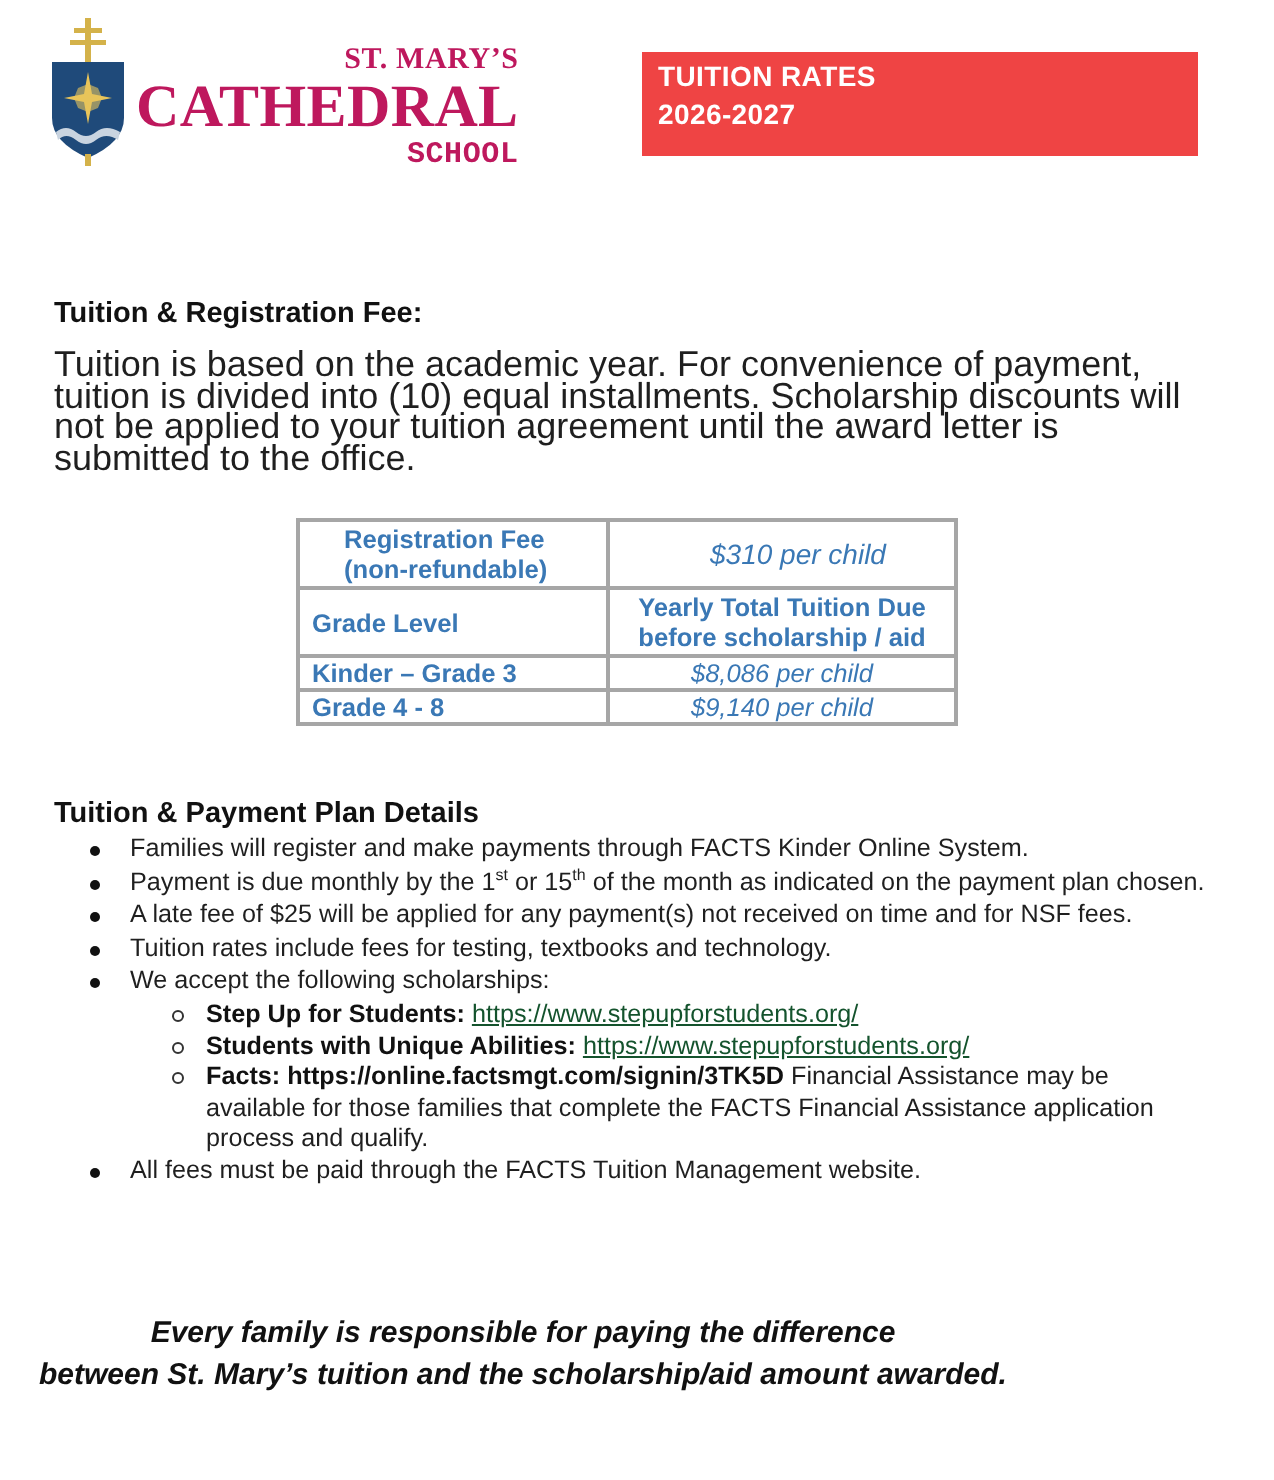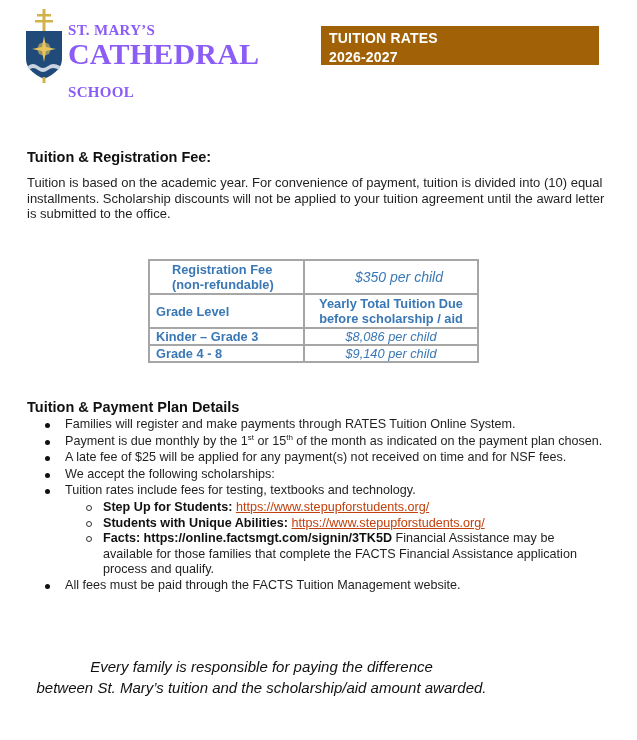--- a/index.html
+++ b/index.html
@@ -3,33 +3,33 @@
 <meta charset="utf-8">
 <style>
   html, body { margin:0; padding:0; background:#ffffff; }
   body { width:637px; height:740px; position:relative; overflow:hidden;
          font-family:"Liberation Sans", "DejaVu Sans", sans-serif; color:#1a1a1a; }
 
   
   .logo { position:absolute; left:24px; top:9px; width:200px; height:74px; }
   .logo-crest { position:absolute; left:0; top:0; width:40px; height:74px; }
   .logo-text { position:absolute; left:44px; top:14px; font-family:"Liberation Serif","DejaVu Serif",serif;
-               color:#8b5cf6; font-weight:bold; line-height:1; }
+               color:#be185d; font-weight:bold; line-height:1;text-align:right; }
   .logo-line1 { font-size:15px; letter-spacing:0.3px; }
   .logo-line2 { font-size:30px; letter-spacing:0.2px; margin-top:1px; }
-  .logo-line3 { font-size:15px; letter-spacing:0.3px; margin-top:16px; }
+  .logo-line3 { font-size:15px; letter-spacing:0.3px; margin-top:1px;font-family:Liberation Mono, monospace; }
 
-  .title-banner { position:absolute; left:321px; top:26px; width:278px; height:39px; background:#a16207;
+  .title-banner { position:absolute; left:321px; top:26px; width:278px; height:52px; background:#ef4444;
                   color:#ffffff; font-weight:bold; font-size:14px; line-height:19px;
                   padding:3px 0 0 8px; box-sizing:border-box; letter-spacing:0.2px; }
 
   
   .h2 { position:absolute; left:27px; font-size:14.5px; font-weight:bold; color:#111; }
   .h2-1 { top:149px; }
-  .para { position:absolute; left:27px; top:175px; width:580px; font-size:13px; line-height:15.5px; color:#1f1f1f; }
+  .para { position:absolute; left:27px; top:175px; width:580px; font-size:18px; line-height:15.5px; color:#1f1f1f; }
 
   
   .fee-table { position:absolute; left:148px; top:259px; width:331px; border-collapse:collapse;
                border:2px solid #a6a6a6; font-size:12.8px; color:#3a78b5; }
   .fee-table td { border:2px solid #a6a6a6; padding:0 6px; line-height:15px; vertical-align:middle; }
   .fee-table td.c1 { width:125px; font-weight:bold; text-align:left; }
   .fee-table td.c2 { text-align:center; }
   .fee-table td.italic { font-style:italic; font-weight:normal; }
   .fee-table td.bold { font-weight:bold; }
   .row-reg td { height:32px;padding-left:22px; }
@@ -37,25 +37,25 @@
   .row-data td { height:14px; }
 
   
   .h2-2 { top:399px; }
   .list { position:absolute; left:27px; top:417px; width:590px; font-size:12.6px; line-height:15.6px; color:#1f1f1f; }
   .li { position:relative; padding-left:38px; margin-bottom:1px; }
   .li .bullet { position:absolute; left:18px; top:6px; width:5px; height:5px; border-radius:50%; background:#111; }
   .sub { position:relative; padding-left:76px; }
   .sub .obullet { position:absolute; left:59px; top:5px; width:4px; height:4px; border:1px solid #333; border-radius:50%; }
   .b { font-weight:bold; color:#111; }
-  .link { color:#c2410c; text-decoration:underline; }
+  .link { color:#14532d; text-decoration:underline; }
   sup { font-size:8px; line-height:0; }
 
   .closing { position:absolute; left:0; top:656px; width:523px; text-align:center; font-style:italic;
-             font-weight:normal; font-size:15px; line-height:21px; color:#111; }
+             font-weight:bold; font-size:15px; line-height:21px; color:#111; }
 </style>
 </head>
 <body>
 
 <div class="logo">
   <svg class="logo-crest" viewBox="0 0 40 74">
 
     <rect x="18.5" y="0" width="3" height="22" fill="#d4b24a"></rect>
     <rect x="13" y="5" width="14" height="2.5" fill="#d4b24a"></rect>
     <rect x="11" y="11" width="18" height="2.5" fill="#d4b24a"></rect>
@@ -80,58 +80,58 @@
   <div>2026-2027</div>
 </div>
 
 <div class="h2 h2-1">Tuition &amp; Registration Fee:</div>
 <div class="para">Tuition is based on the academic year. For convenience of payment, tuition is divided into (10) equal installments. Scholarship discounts will not be applied to your tuition agreement until the award letter is submitted to the office.</div>
 
 <table class="fee-table">
   <tbody>
       <tr class="row-reg">
     <td class="c1">Registration Fee (non-refundable)</td>
-    <td class="c2 italic" style="font-size:14px;">$350 per child</td>
+    <td class="c2 italic" style="font-size:14px;">$310 per child</td>
   </tr>
   <tr class="row-head">
     <td class="c1">Grade Level</td>
     <td class="c2 bold">Yearly Total Tuition Due before scholarship / aid</td>
   </tr>
   <tr class="row-data">
     <td class="c1">Kinder – Grade 3</td>
     <td class="c2 italic">$8,086 per child</td>
   </tr>
   <tr class="row-data">
     <td class="c1">Grade 4 - 8</td>
     <td class="c2 italic">$9,140 per child</td>
   </tr>
 </tbody>
   </table>
 
 <div class="h2 h2-2">Tuition &amp; Payment Plan Details</div>
 <div class="list">
   <div class="li">
     <span class="bullet"></span>
-    <span>Families will register and make payments through RATES Tuition Online System.</span>
+    <span>Families will register and make payments through FACTS Kinder Online System.</span>
   </div>
   <div class="li">
     <span class="bullet"></span>
     <span>Payment is due monthly by the 1</span><sup>st</sup><span> or 15</span><sup>th</sup><span> of the month as indicated on the payment plan chosen.</span>
   </div>
   <div class="li">
     <span class="bullet"></span>
     <span>A late fee of $25 will be applied for any payment(s) not received on time and for NSF fees.</span>
   </div>
   <div class="li">
     <span class="bullet"></span>
-    <span>We accept the following scholarships:</span>
+    <span>Tuition rates include fees for testing, textbooks and technology.</span>
   </div>
   <div class="li">
     <span class="bullet"></span>
-    <span>Tuition rates include fees for testing, textbooks and technology.</span>
+    <span>We accept the following scholarships:</span>
   </div>
   <div class="sub">
     <span class="obullet"></span>
     <span class="b">Step Up for Students:</span>
     <a class="link">https://www.stepupforstudents.org/</a>
   </div>
   <div class="sub">
     <span class="obullet"></span>
     <span class="b">Students with Unique Abilities:</span>
     <a class="link">https://www.stepupforstudents.org/</a>

